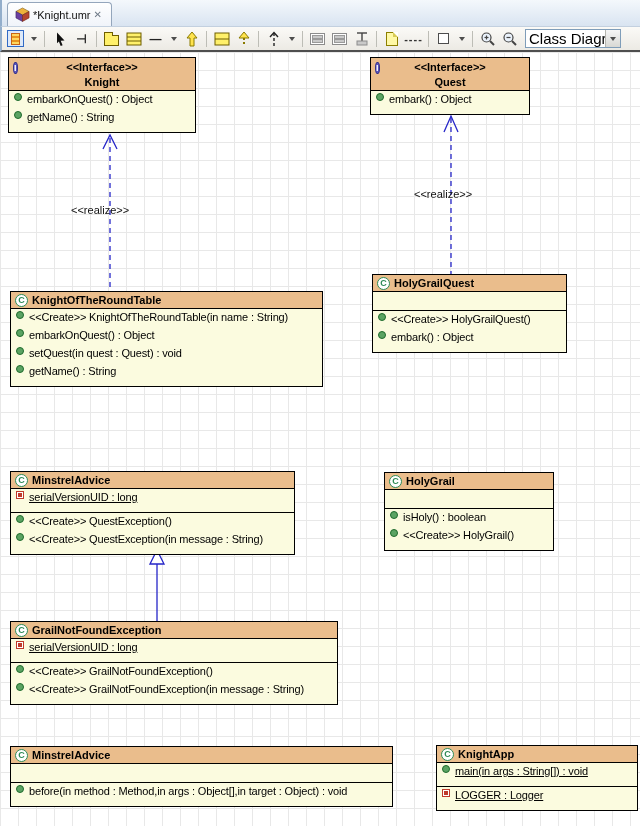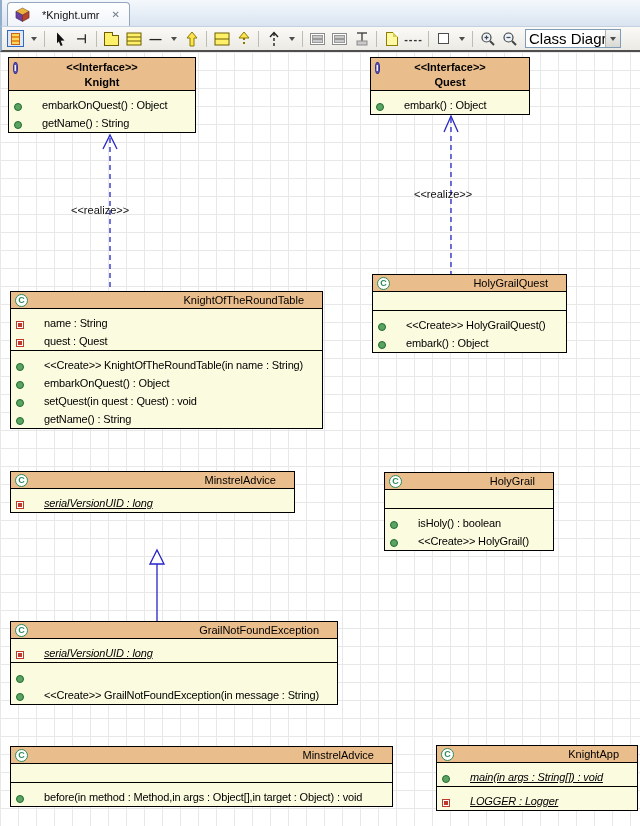--- a/index.html
+++ b/index.html
@@ -4,21 +4,21 @@
 <style>
   * { margin:0; padding:0; box-sizing:border-box; }
   html,body { width:640px; height:826px; overflow:hidden; background:#fff;
               font-family:"Liberation Sans", sans-serif; }
 
   
   .tabbar { height:26px; background:linear-gradient(#F4F8FC,#D9E4F1);
             border-left:2px solid #93AECB; display:flex; align-items:flex-end; padding-left:5px; }
   .tab { height:24px; background:linear-gradient(#FFFFFF,#F0F4FA);
          border:1px solid #94A6BC; border-bottom:none; border-radius:4px 4px 0 0;
-         display:flex; align-items:center; gap:12px; padding:0 9px 0 7px; }
+         display:flex; align-items:center; gap:3px; padding:0 9px 0 7px; }
   .tab-title { font-size:11px; color:#111; }
   .tab-close { font-size:10px; color:#6E7A88; line-height:10px; }
 
   
   .toolbar { height:26px; background:linear-gradient(#FBFAF7,#ECEAE4);
              border-top:1px solid #C3D0DF; border-left:2px solid #93AECB;
              border-bottom:2px solid #4E4E4E;
              display:flex; align-items:center; padding:0 3px; gap:1px; }
   .tbi { width:21px; height:20px; display:flex; align-items:center; justify-content:center; flex:none; }
   .tbi.narrow { width:13px; }
@@ -52,30 +52,30 @@
             background-image:
               linear-gradient(to right, #E8E8E8 1px, transparent 1px),
               linear-gradient(to bottom, #E8E8E8 1px, transparent 1px);
             background-size:18px 18px; overflow:hidden; }
   svg.arrows { position:absolute; left:0; top:0; pointer-events:none; }
 
   
   .box { position:absolute; border:1px solid #000; background:#FBFBDF; font-size:11px; color:#000; }
   .hdr { background:#EABD8C; border-bottom:1px solid #000; display:flex; align-items:center;
          gap:4px; padding:1px 4px; height:17px; }
-  .hdr .cname { flex:1; text-align:right; font-weight:normal; margin-right:14px; white-space:nowrap; }
+  .hdr .cname { flex:1; text-align:left; font-weight:bold; margin-right:14px; white-space:nowrap; }
   .hdr2 { background:#EABD8C; border-bottom:1px solid #000; position:relative; height:33px; padding-top:2px; }
   .hdr2 .icon-slot { position:absolute; left:4px; top:3px; }
   .hdr2 .stereo, .hdr2 .cname2 { text-align:center; font-weight:bold; line-height:15px; white-space:nowrap; }
   .comp { border-bottom:1px solid #000; padding:2px 0 3px; }
   .comp:last-child { border-bottom:none; }
   .comp.empty { height:19px; padding:0; }
-  .mrow { display:flex; align-items:flex-end; gap:20px; padding:0 5px; height:18px;
+  .mrow { display:flex; align-items:flex-start; gap:5px; padding:0 5px; height:18px;
           white-space:nowrap; overflow:hidden; letter-spacing:-0.15px; }
-  .mrow.u .mtext { text-decoration:underline;font-style:italic; }
+  .mrow.u .mtext { text-decoration:underline; }
   .ob { width:8px; height:8px; border-radius:50%; background:#5BA363; border:1px solid #1F6B2D; flex:none; }
   .ab { width:8px; height:8px; border:1px solid #C03A2B; background:#fff; flex:none; position:relative; }
   .ab::after { content:""; position:absolute; left:1px; top:1px; right:1px; bottom:1px; background:#C03A2B; }
   .ci { width:13px; height:13px; border-radius:50%; background:#fff; border:1px solid #2E8B57;
         color:#2E8B57; font-weight:bold; font-size:9px; line-height:11px; text-align:center; flex:none; }
   .ii { width:13px; height:13px; border-radius:50%; background:#5B55C0; border:1px solid #37327F;
         color:#fff; font-weight:bold; font-size:9px; line-height:11px; text-align:center; flex:none; }
   .rel-label { position:absolute; font-size:11px; color:#111; white-space:nowrap; }
 </style>
 </head>
@@ -260,30 +260,20 @@
     </div>
   </div>
 
   <div class="box" style="left:10px; top:239px; width:313px;">
     <div class="hdr">
       <span class="ci">C</span>
       <span class="cname">KnightOfTheRoundTable</span>
     </div>
     <div class="comp">
       <div class="mrow">
-        <span class="ab"></span>
-        <span class="mtext">name : String</span>
-      </div>
-      <div class="mrow">
-        <span class="ab"></span>
-        <span class="mtext">quest : Quest</span>
-      </div>
-    </div>
-    <div class="comp">
-      <div class="mrow">
         <span class="ob"></span>
         <span class="mtext">&lt;&lt;Create&gt;&gt; KnightOfTheRoundTable(in name : String)</span>
       </div>
       <div class="mrow">
         <span class="ob"></span>
         <span class="mtext">embarkOnQuest() : Object</span>
       </div>
       <div class="mrow">
         <span class="ob"></span>
         <span class="mtext">setQuest(in quest : Quest) : void</span>
@@ -317,20 +307,30 @@
     <div class="hdr">
       <span class="ci">C</span>
       <span class="cname">MinstrelAdvice</span>
     </div>
     <div class="comp">
       <div class="mrow u">
         <span class="ab"></span>
         <span class="mtext">serialVersionUID : long</span>
       </div>
     </div>
+    <div class="comp">
+      <div class="mrow">
+        <span class="ob"></span>
+        <span class="mtext">&lt;&lt;Create&gt;&gt; QuestException()</span>
+      </div>
+      <div class="mrow">
+        <span class="ob"></span>
+        <span class="mtext">&lt;&lt;Create&gt;&gt; QuestException(in message : String)</span>
+      </div>
+    </div>
   </div>
 
   <div class="box" style="left:384px; top:420px; width:170px;">
     <div class="hdr">
       <span class="ci">C</span>
       <span class="cname">HolyGrail</span>
     </div>
     <div class="comp empty"></div>
     <div class="comp">
       <div class="mrow">
@@ -351,20 +351,21 @@
     </div>
     <div class="comp">
       <div class="mrow u">
         <span class="ab"></span>
         <span class="mtext">serialVersionUID : long</span>
       </div>
     </div>
     <div class="comp">
       <div class="mrow">
         <span class="ob"></span>
+        <span class="mtext">&lt;&lt;Create&gt;&gt; GrailNotFoundException()</span>
       </div>
       <div class="mrow">
         <span class="ob"></span>
         <span class="mtext">&lt;&lt;Create&gt;&gt; GrailNotFoundException(in message : String)</span>
       </div>
     </div>
   </div>
 
   <div class="box" style="left:10px; top:694px; width:383px;">
     <div class="hdr">

